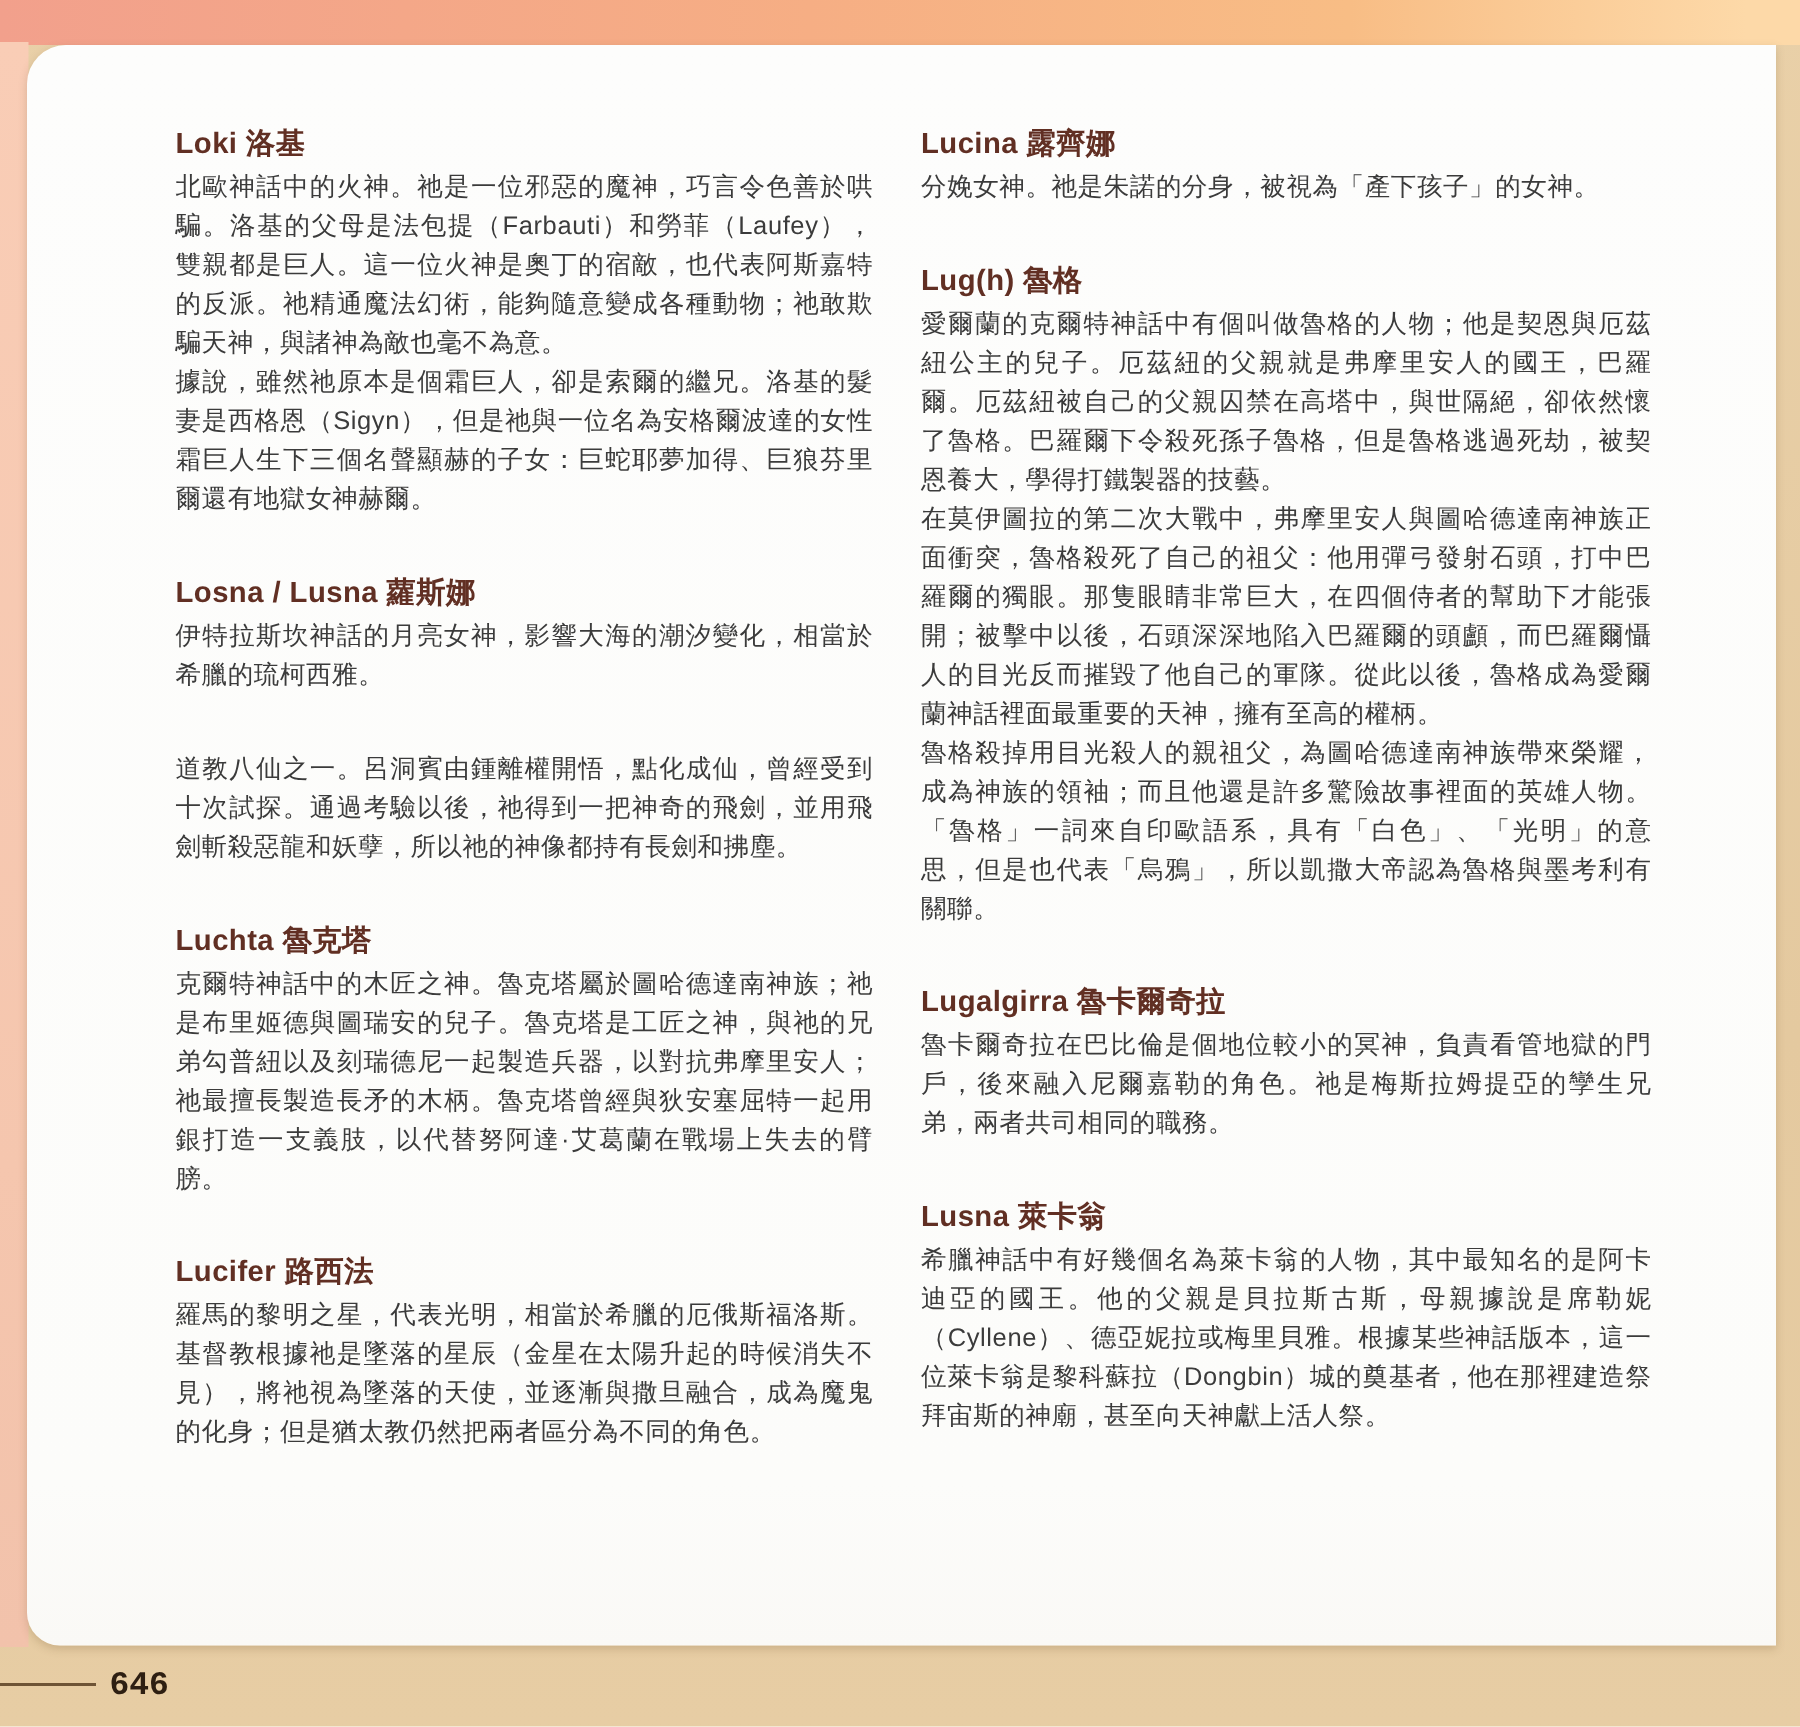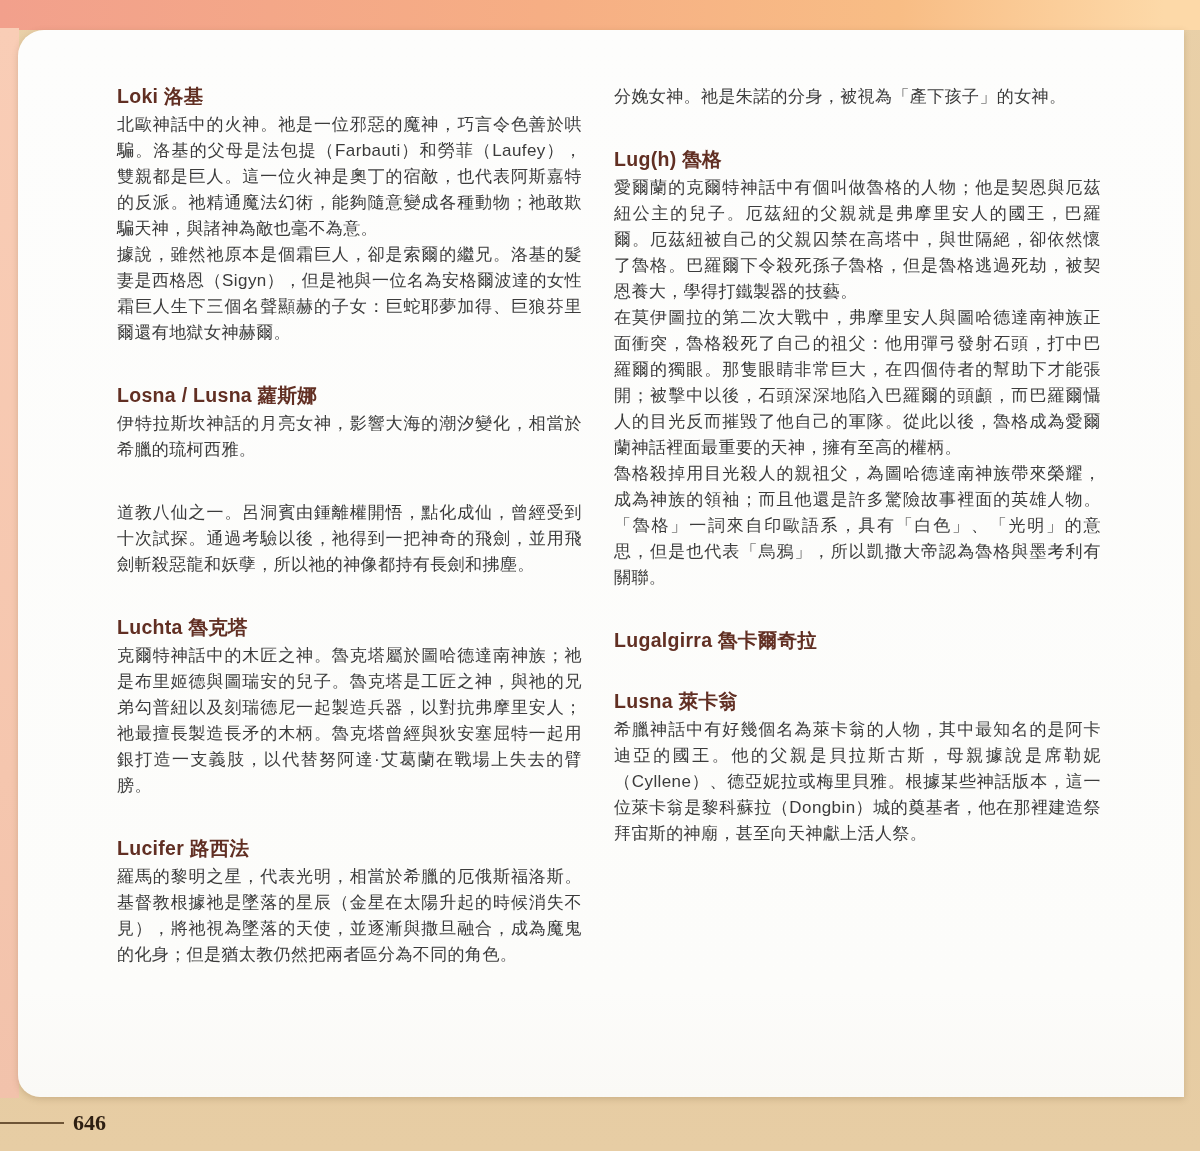--- a/index.html
+++ b/index.html
@@ -49,21 +49,21 @@
   }
   .page-number-row {
     position: absolute; left: 0; top: 1110px; height: 26px;
     display: flex; align-items: center;
   }
   .page-number-rule {
     display: inline-block; width: 64px; height: 2px;
     background: #6e5436; margin-right: 9px;
   }
   .page-number {
-    font-family: Liberation Serif, serif;
+    font-family: Liberation Mono, monospace;
     font-size: 22px; font-weight: bold; color: #2e1f12;
   }
 </style>
 </head>
 <body>
 
 <div class="top-band"></div>
 <div class="left-band"></div>
 
 <div class="scan-page">
@@ -86,30 +86,32 @@
       <p>克爾特神話中的木匠之神。魯克塔屬於圖哈德達南神族；祂是布里姬德與圖瑞安的兒子。魯克塔是工匠之神，與祂的兄弟勾普紐以及刻瑞德尼一起製造兵器，以對抗弗摩里安人；祂最擅長製造長矛的木柄。魯克塔曾經與狄安塞屈特一起用銀打造一支義肢，以代替努阿達·艾葛蘭在戰場上失去的臂膀。</p>
     </div>
     <div class="entry">
       <h3>Lucifer 路西法</h3>
       <p>羅馬的黎明之星，代表光明，相當於希臘的厄俄斯福洛斯。基督教根據祂是墜落的星辰（金星在太陽升起的時候消失不見），將祂視為墜落的天使，並逐漸與撒旦融合，成為魔鬼的化身；但是猶太教仍然把兩者區分為不同的角色。</p>
     </div>
   </div>
 
   <div class="col col-right">
     <div class="entry">
+      <h3>Lucina 露齊娜</h3>
       <p>分娩女神。祂是朱諾的分身，被視為「產下孩子」的女神。</p>
     </div>
     <div class="entry">
       <h3>Lug(h) 魯格</h3>
       <p>愛爾蘭的克爾特神話中有個叫做魯格的人物；他是契恩與厄茲紐公主的兒子。厄茲紐的父親就是弗摩里安人的國王，巴羅爾。厄茲紐被自己的父親囚禁在高塔中，與世隔絕，卻依然懷了魯格。巴羅爾下令殺死孫子魯格，但是魯格逃過死劫，被契恩養大，學得打鐵製器的技藝。</p>
       <p>在莫伊圖拉的第二次大戰中，弗摩里安人與圖哈德達南神族正面衝突，魯格殺死了自己的祖父：他用彈弓發射石頭，打中巴羅爾的獨眼。那隻眼睛非常巨大，在四個侍者的幫助下才能張開；被擊中以後，石頭深深地陷入巴羅爾的頭顱，而巴羅爾懾人的目光反而摧毀了他自己的軍隊。從此以後，魯格成為愛爾蘭神話裡面最重要的天神，擁有至高的權柄。</p>
       <p>魯格殺掉用目光殺人的親祖父，為圖哈德達南神族帶來榮耀，成為神族的領袖；而且他還是許多驚險故事裡面的英雄人物。「魯格」一詞來自印歐語系，具有「白色」、「光明」的意思，但是也代表「烏鴉」，所以凱撒大帝認為魯格與墨考利有關聯。</p>
     </div>
     <div class="entry">
       <h3>Lugalgirra 魯卡爾奇拉</h3>
+      <p>魯卡爾奇拉在巴比倫是個地位較小的冥神，負責看管地獄的門戶，後來融入尼爾嘉勒的角色。祂是梅斯拉姆提亞的孿生兄弟，兩者共司相同的職務。</p>
     </div>
     <div class="entry">
       <h3>Lusna 萊卡翁</h3>
       <p>希臘神話中有好幾個名為萊卡翁的人物，其中最知名的是阿卡迪亞的國王。他的父親是貝拉斯古斯，母親據說是席勒妮（Cyllene）、德亞妮拉或梅里貝雅。根據某些神話版本，這一位萊卡翁是黎科蘇拉（Dongbin）城的奠基者，他在那裡建造祭拜宙斯的神廟，甚至向天神獻上活人祭。</p>
     </div>
   </div>
 
 </div>
 
 <div class="page-number-row">

